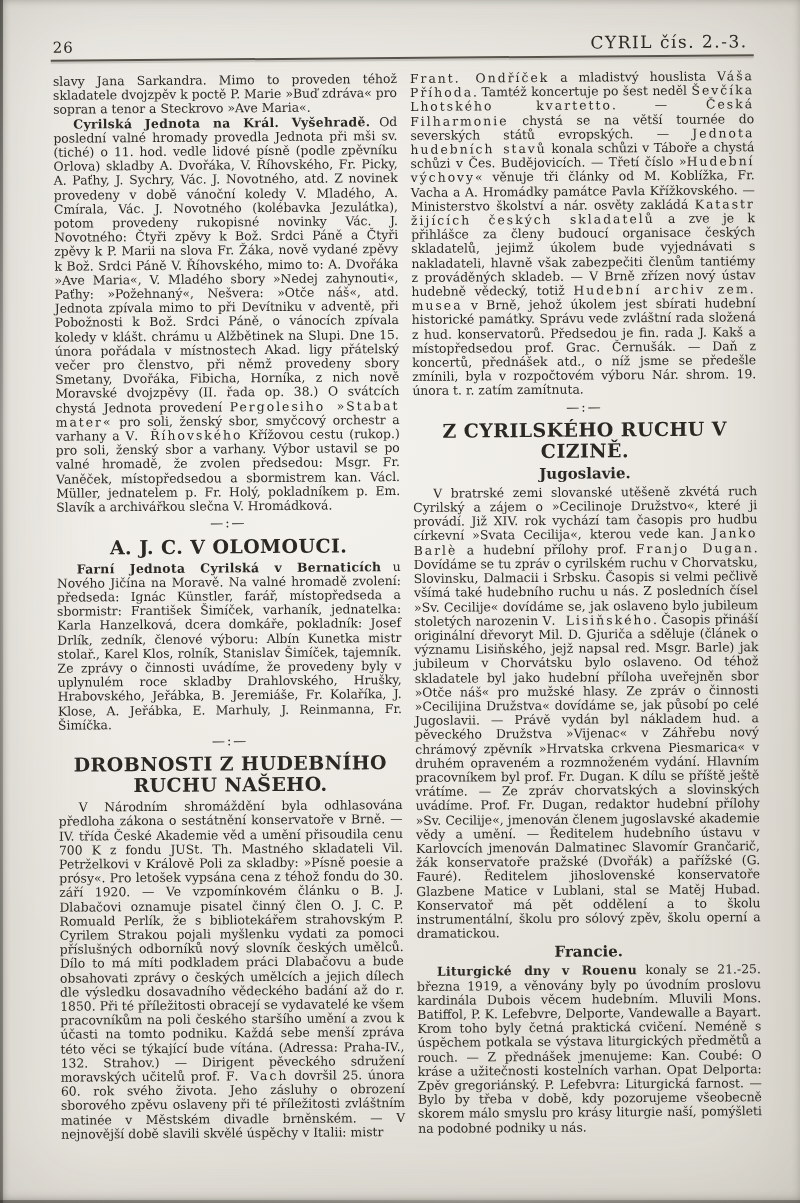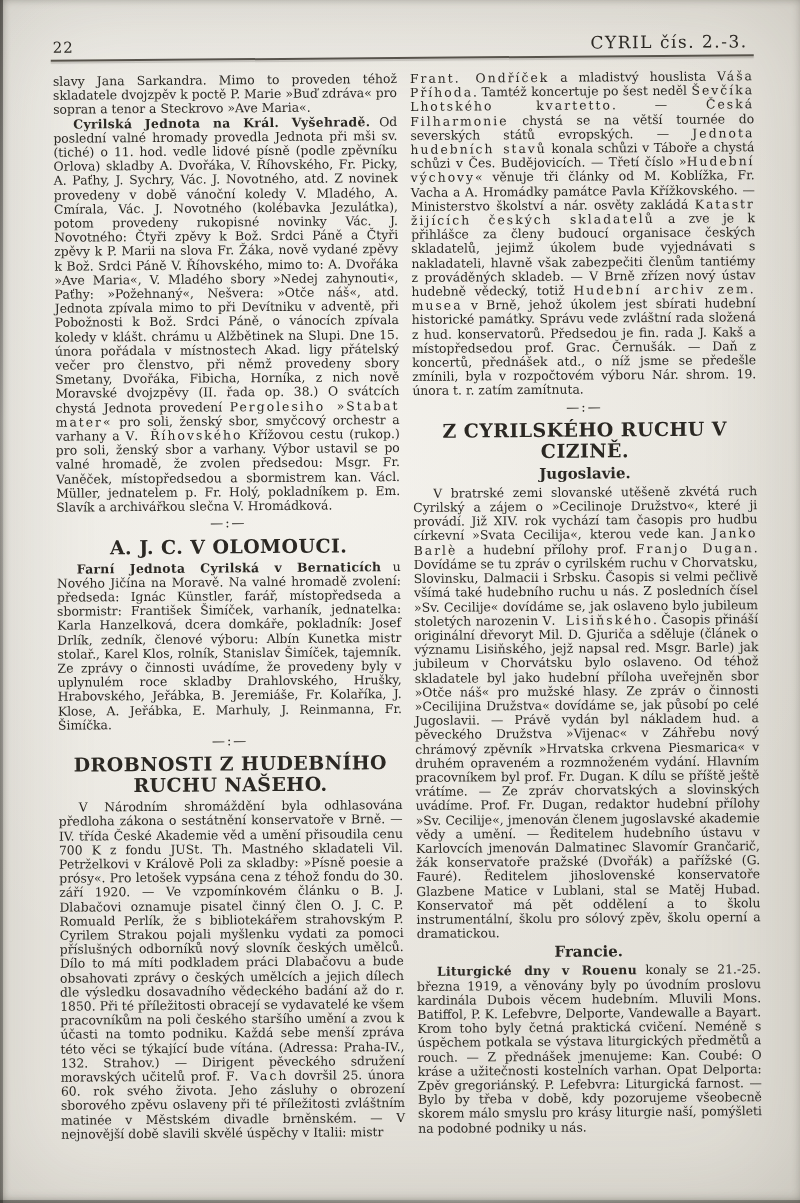--- a/index.html
+++ b/index.html
@@ -51,21 +51,21 @@
   .h1{text-align:center;font-weight:bold;font-size:19px;line-height:21px;margin:5px 0 4px;letter-spacing:0.4px;}
   .h2{text-align:center;font-weight:bold;font-size:15px;line-height:17px;margin:4px 0 3px;}
 </style>
 </head>
 <body>
 
 <div class="paper">
   <div class="content">
 
     <div class="pagehead">
-      <span class="pagenum">22</span>
+      <span class="pagenum">26</span>
       <span class="masthead">CYRIL čís. 2.-3.</span>
     </div>
     <div class="rule"></div>
 
     <div class="cols">
 
       <div class="col">
         <p class="para"><span class="seg-normal">slavy Jana Sarkandra. Mimo to proveden téhož skladatele dvojzpěv k poctě P. Marie »Buď zdráva« pro sopran a tenor a Steckrovo »Ave Maria«.</span></p>
         <p class="para indent"><span class="seg-boldspread">Cyrilská Jednota na Král. Vyšehradě.</span><span class="seg-normal"> Od poslední valné hromady provedla Jednota při mši sv. (tiché) o 11. hod. vedle lidové písně (podle zpěvníku Orlova) skladby A. Dvořáka, V. Říhovského, Fr. Picky, A. Paťhy, J. Sychry, Vác. J. Novotného, atd. Z novinek provedeny v době vánoční koledy V. Mladého, A. Cmírala, Vác. J. Novotného (kolébavka Jezulátka), potom provedeny rukopisné novinky Vác. J. Novotného: Čtyři zpěvy k Bož. Srdci Páně a Čtyři zpěvy k P. Marii na slova Fr. Žáka, nově vydané zpěvy k Bož. Srdci Páně V. Říhovského, mimo to: A. Dvořáka »Ave Maria«, V. Mladého sbory »Nedej zahynouti«, Paťhy: »Požehnaný«, Nešvera: »Otče náš«, atd. Jednota zpívala mimo to při Devítniku v adventě, při Pobožnosti k Bož. Srdci Páně, o vánocích zpívala koledy v klášt. chrámu u Alžbětinek na Slupi. Dne 15. února pořádala v místnostech Akad. ligy přátelský večer pro členstvo, při němž provedeny sbory Smetany, Dvořáka, Fibicha, Horníka, z nich nově Moravské dvojzpěvy (II. řada op. 38.) O svátcích chystá Jednota provedení </span><span class="seg-spread">Pergolesiho »Stabat mater«</span><span class="seg-normal"> pro soli, ženský sbor, smyčcový orchestr a varhany a </span><span class="seg-spread">V. Říhovského</span><span class="seg-normal"> Křížovou cestu (rukop.) pro soli, ženský sbor a varhany. Výbor ustavil se po valné hromadě, že zvolen předsedou: Msgr. Fr. Vaněček, místopředsedou a sbormistrem kan. Václ. Müller, jednatelem p. Fr. Holý, pokladníkem p. Em. Slavík a archivářkou slečna V. Hromádková.</span></p>
         <div class="sep">—:—</div>

